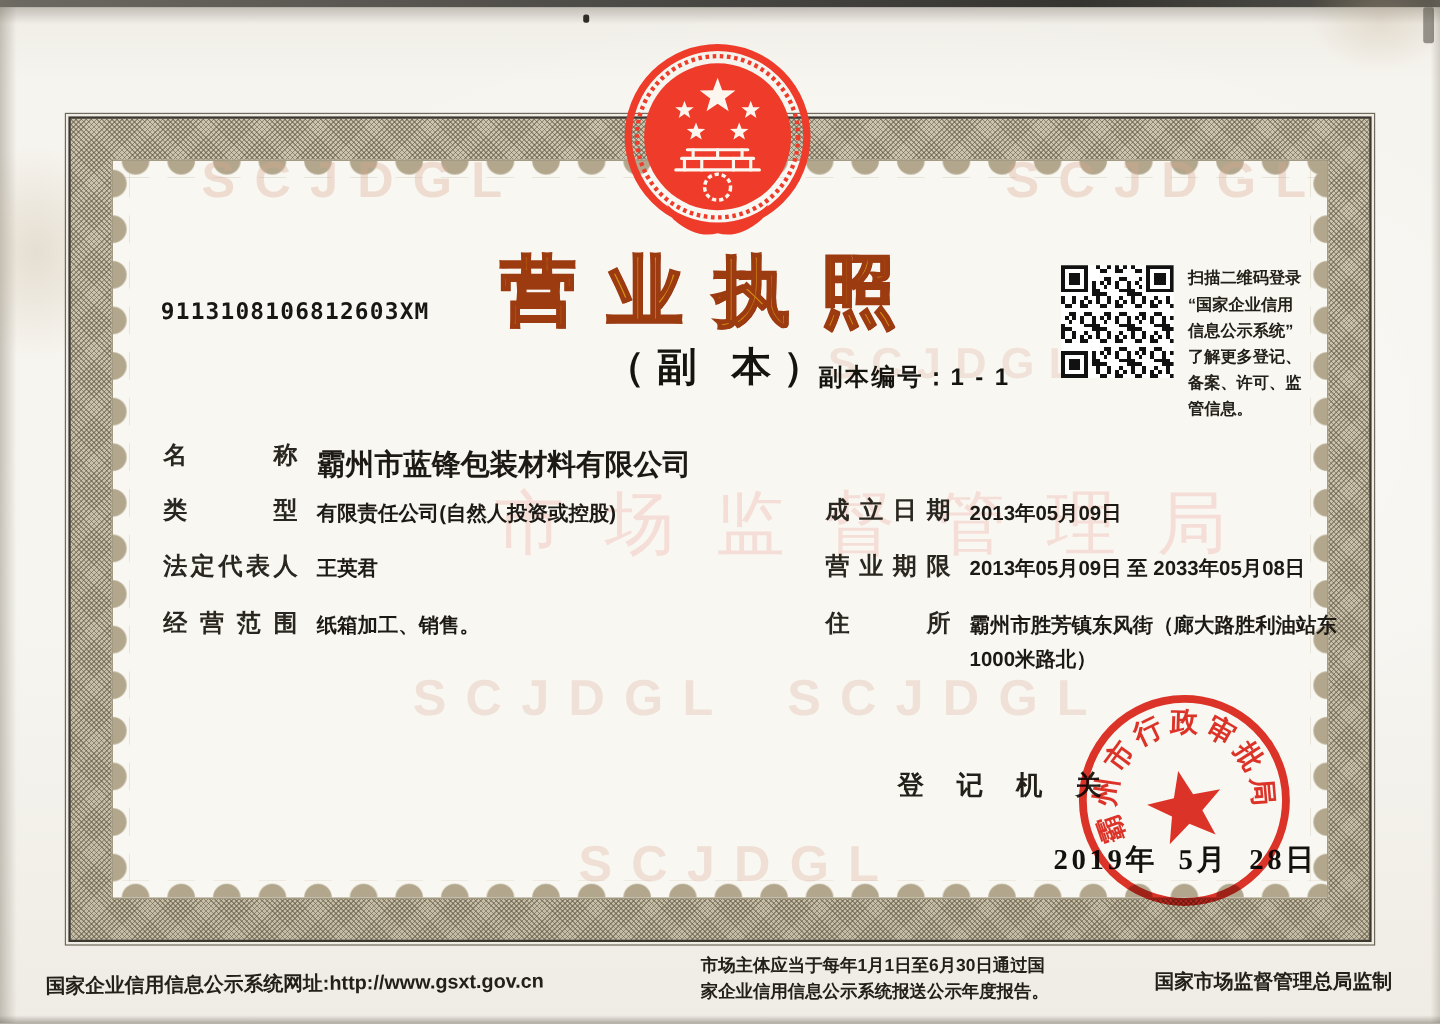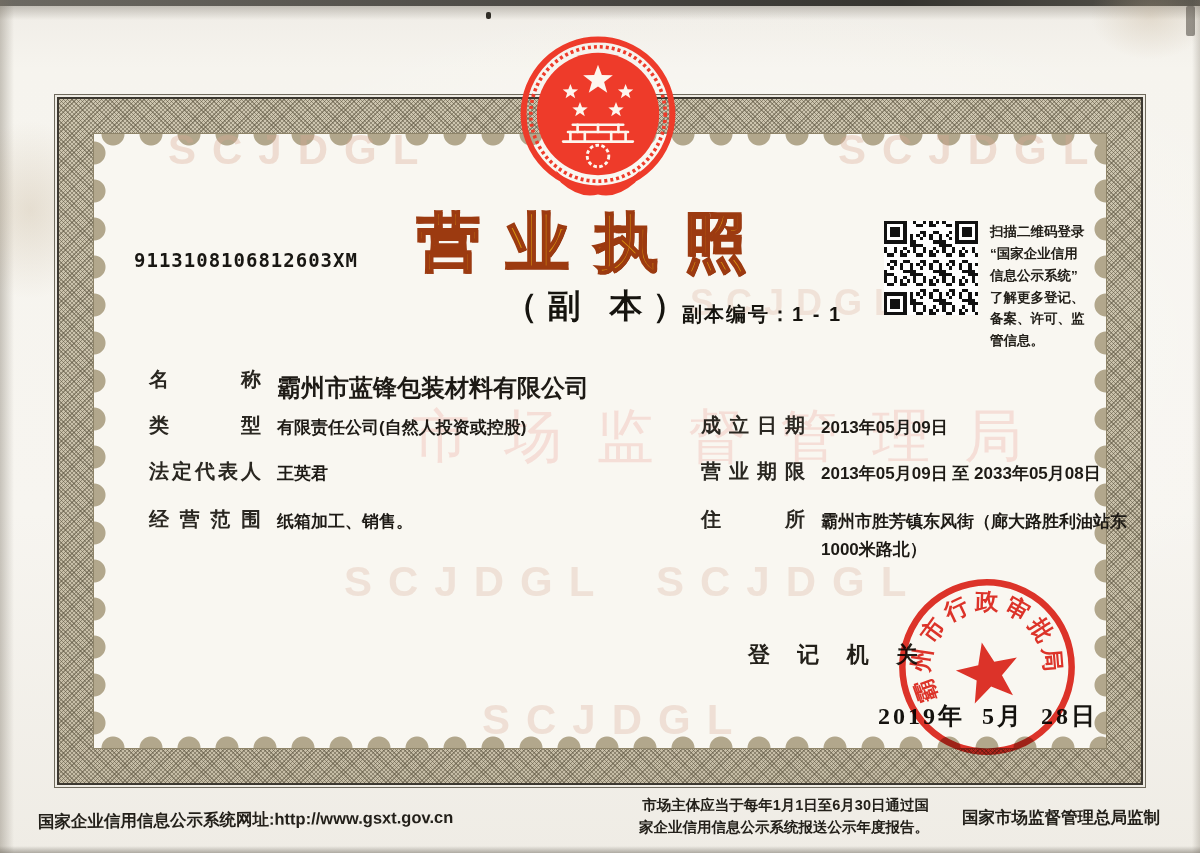--- a/index.html
+++ b/index.html
@@ -73,39 +73,39 @@
   .copy-no { position:absolute; left:682px; top:301px; z-index:2; font-size:20px; font-weight:bold; color:#16140f; letter-spacing:2px; }
 
   
   .qr { position:absolute; left:884px; top:221px; width:94px; height:94px; z-index:2; }
   .qr-caption { position:absolute; left:990px; top:221px; width:158px; z-index:2;
     font-size:13.5px; line-height:1.62; font-weight:bold; color:#23201a; }
 
   
   .field { position:absolute; z-index:2; }
   .flabel { display:inline-block; font-size:20px; font-weight:600; color:#2a2721;
-    text-align:justify; text-align-last:justify; text-justify:inter-character; vertical-align:top;margin-left:13px; }
+    text-align:justify; text-align-last:justify; text-justify:inter-character; vertical-align:top; }
   .flabel-l { width:112px; }
   .flabel-r { width:104px; }
   .fvalue { display:inline-block; font-size:17px; font-weight:600; color:#1d1a15; margin-left:16px; vertical-align:top; padding-top:2px; line-height:1.65; }
   .fvalue-l { width:350px; }
   .fvalue-r { width:320px; }
 
   
   .reg-label { position:absolute; left:748px; top:640px; width:170px; z-index:2;
     font-size:22px; font-weight:600; color:#23201a;
     text-align:justify; text-align-last:justify; text-justify:inter-character; }
   .issue-date { position:absolute; left:878px; top:700px; z-index:5; font-size:24px; font-weight:bold;
     color:#14120e; letter-spacing:3px; word-spacing:8px; font-family:"Liberation Serif",serif; }
   .seal { position:absolute; left:892px; top:574px; z-index:6; mix-blend-mode:multiply; opacity:.93;
     transform:rotate(-12deg); }
 
   
   .footer-left { position:absolute; left:38px; top:809px; z-index:2; font-size:16.5px; font-weight:bold; color:#23201a; transform:rotate(-0.6deg); }
-  .footer-mid { position:absolute; left:584px; top:794px; width:345px; z-index:2; font-size:14.5px; line-height:1.55; font-weight:bold; color:#23201a;text-align:right; }
+  .footer-mid { position:absolute; left:584px; top:794px; width:345px; z-index:2; font-size:14.5px; line-height:1.55; font-weight:bold; color:#23201a; }
   .footer-right { position:absolute; left:962px; top:807px; z-index:2; font-size:16.5px; font-weight:bold; color:#23201a; }
 </style>
 </head>
 <body>
 
 <div class="page">
 
   <div class="scan-top"></div>
   <div class="scan-top-fade"></div>
   <div class="scan-left"></div>

